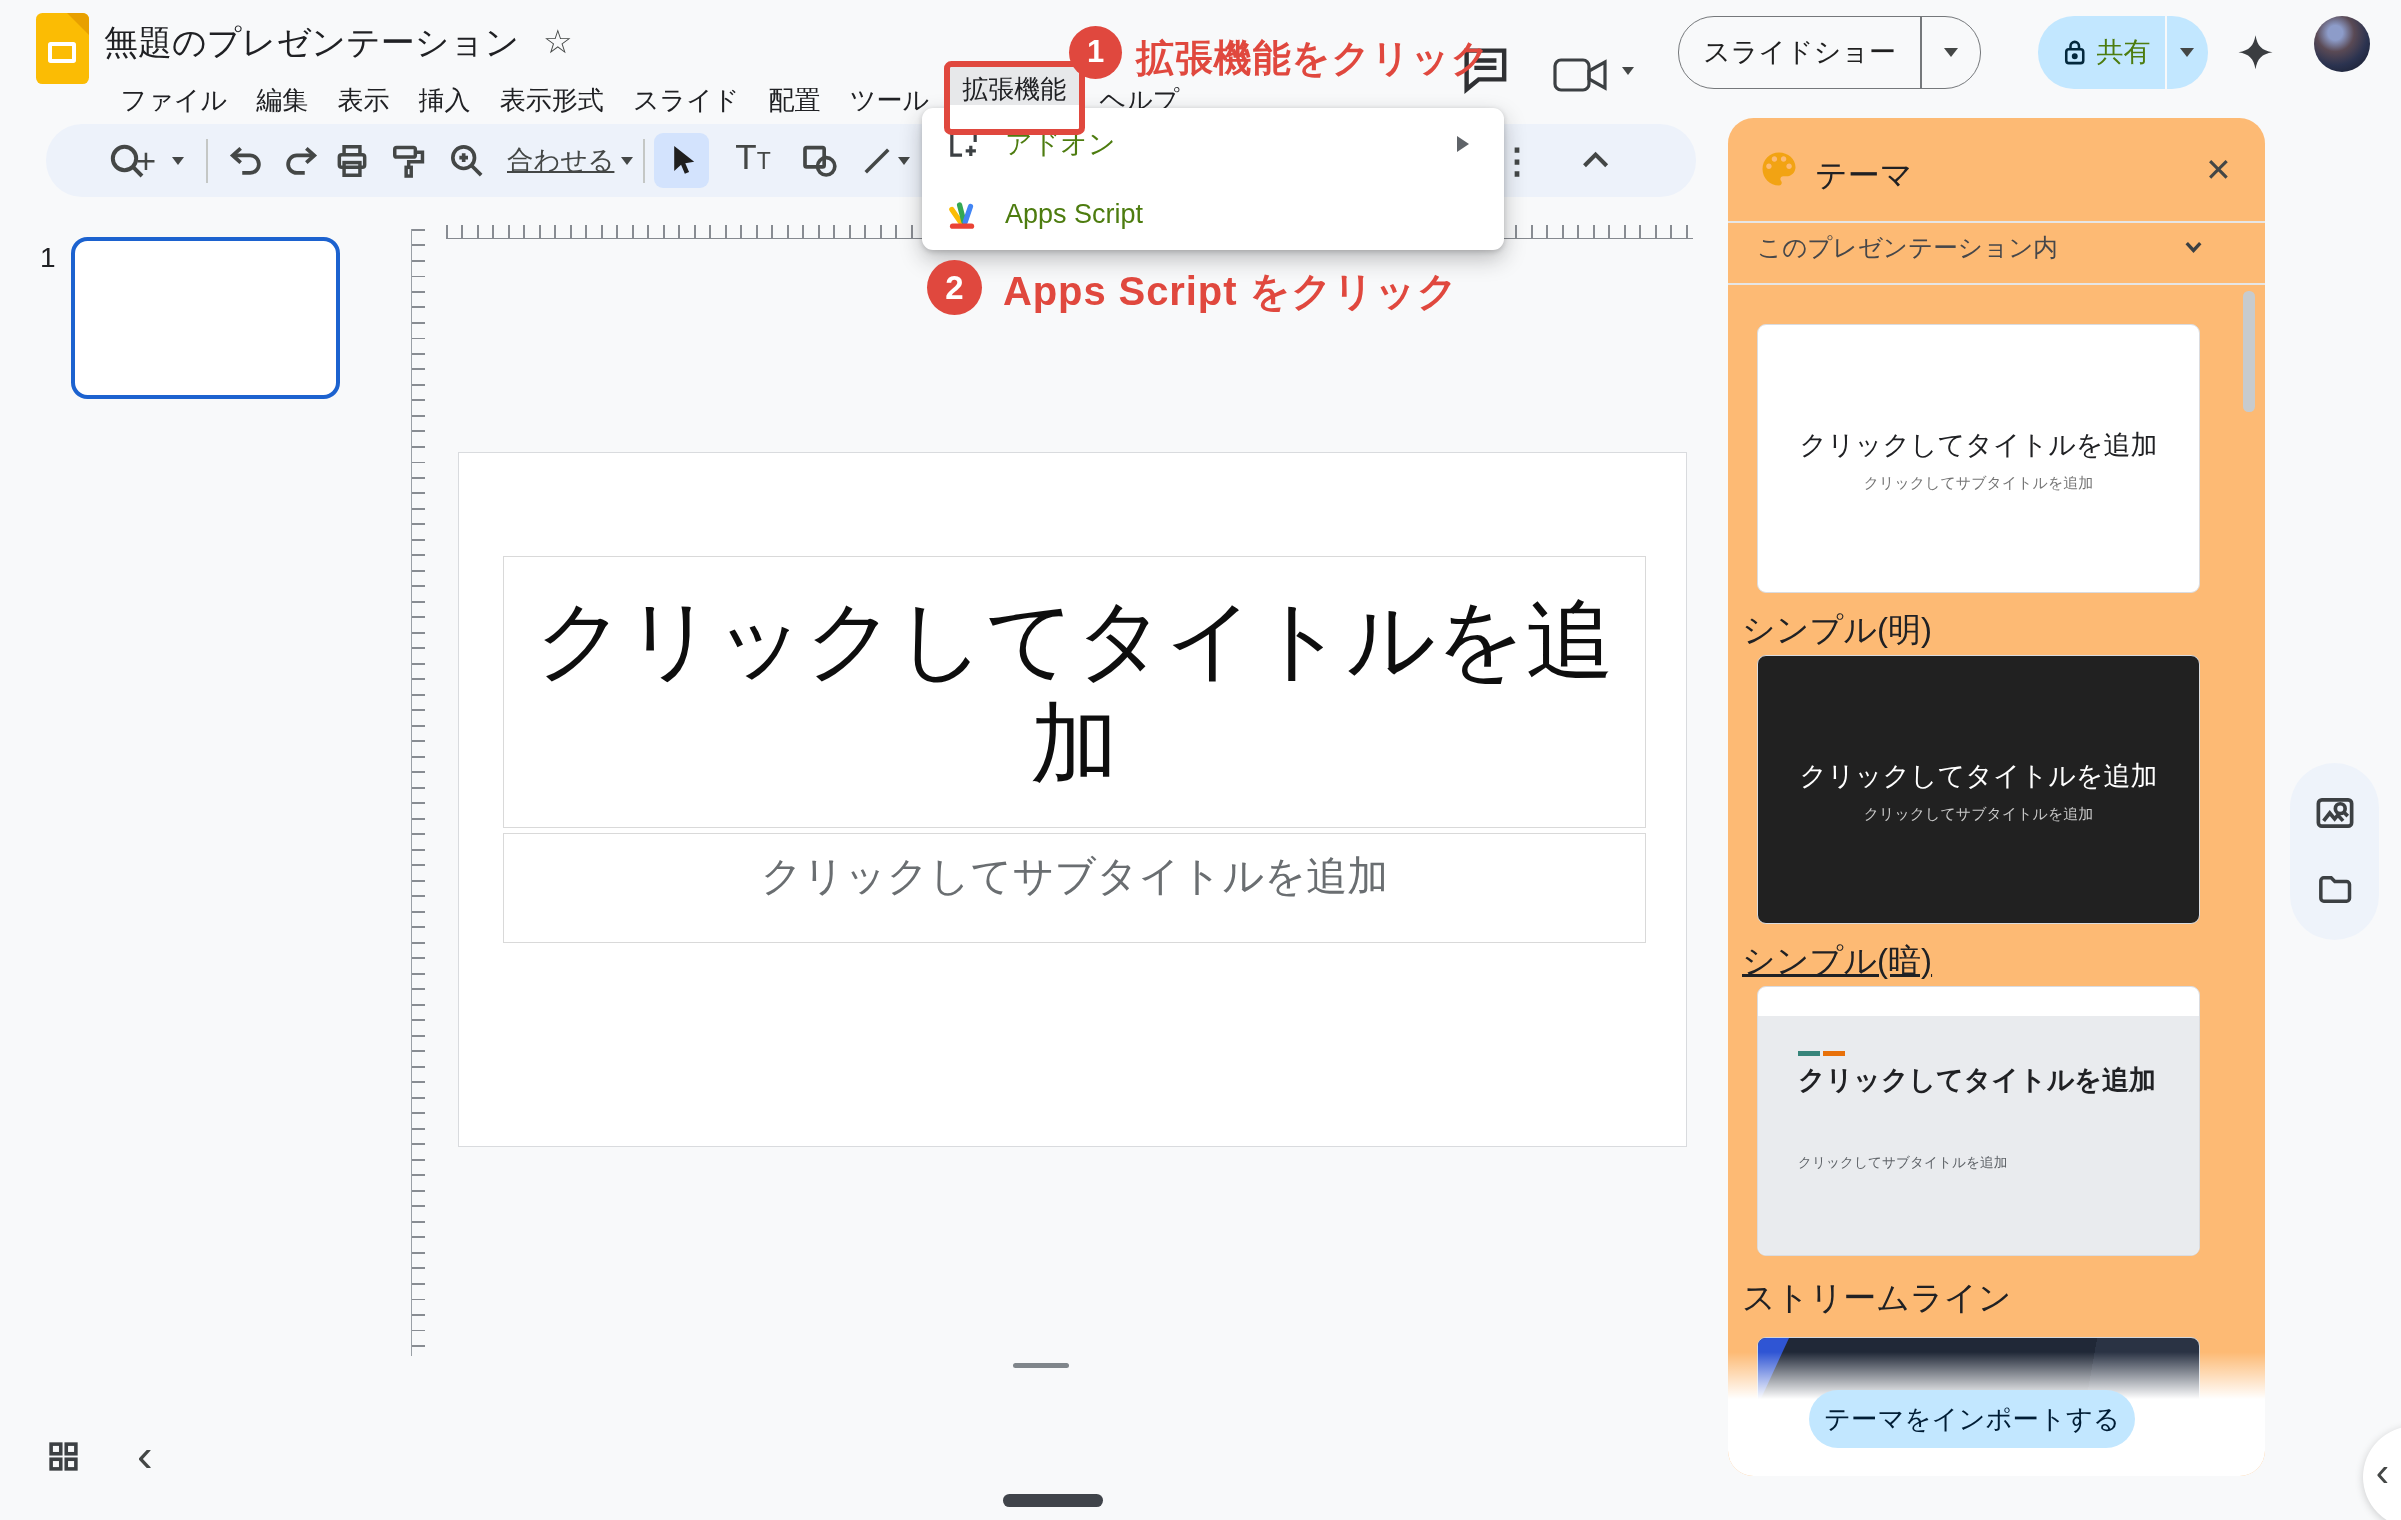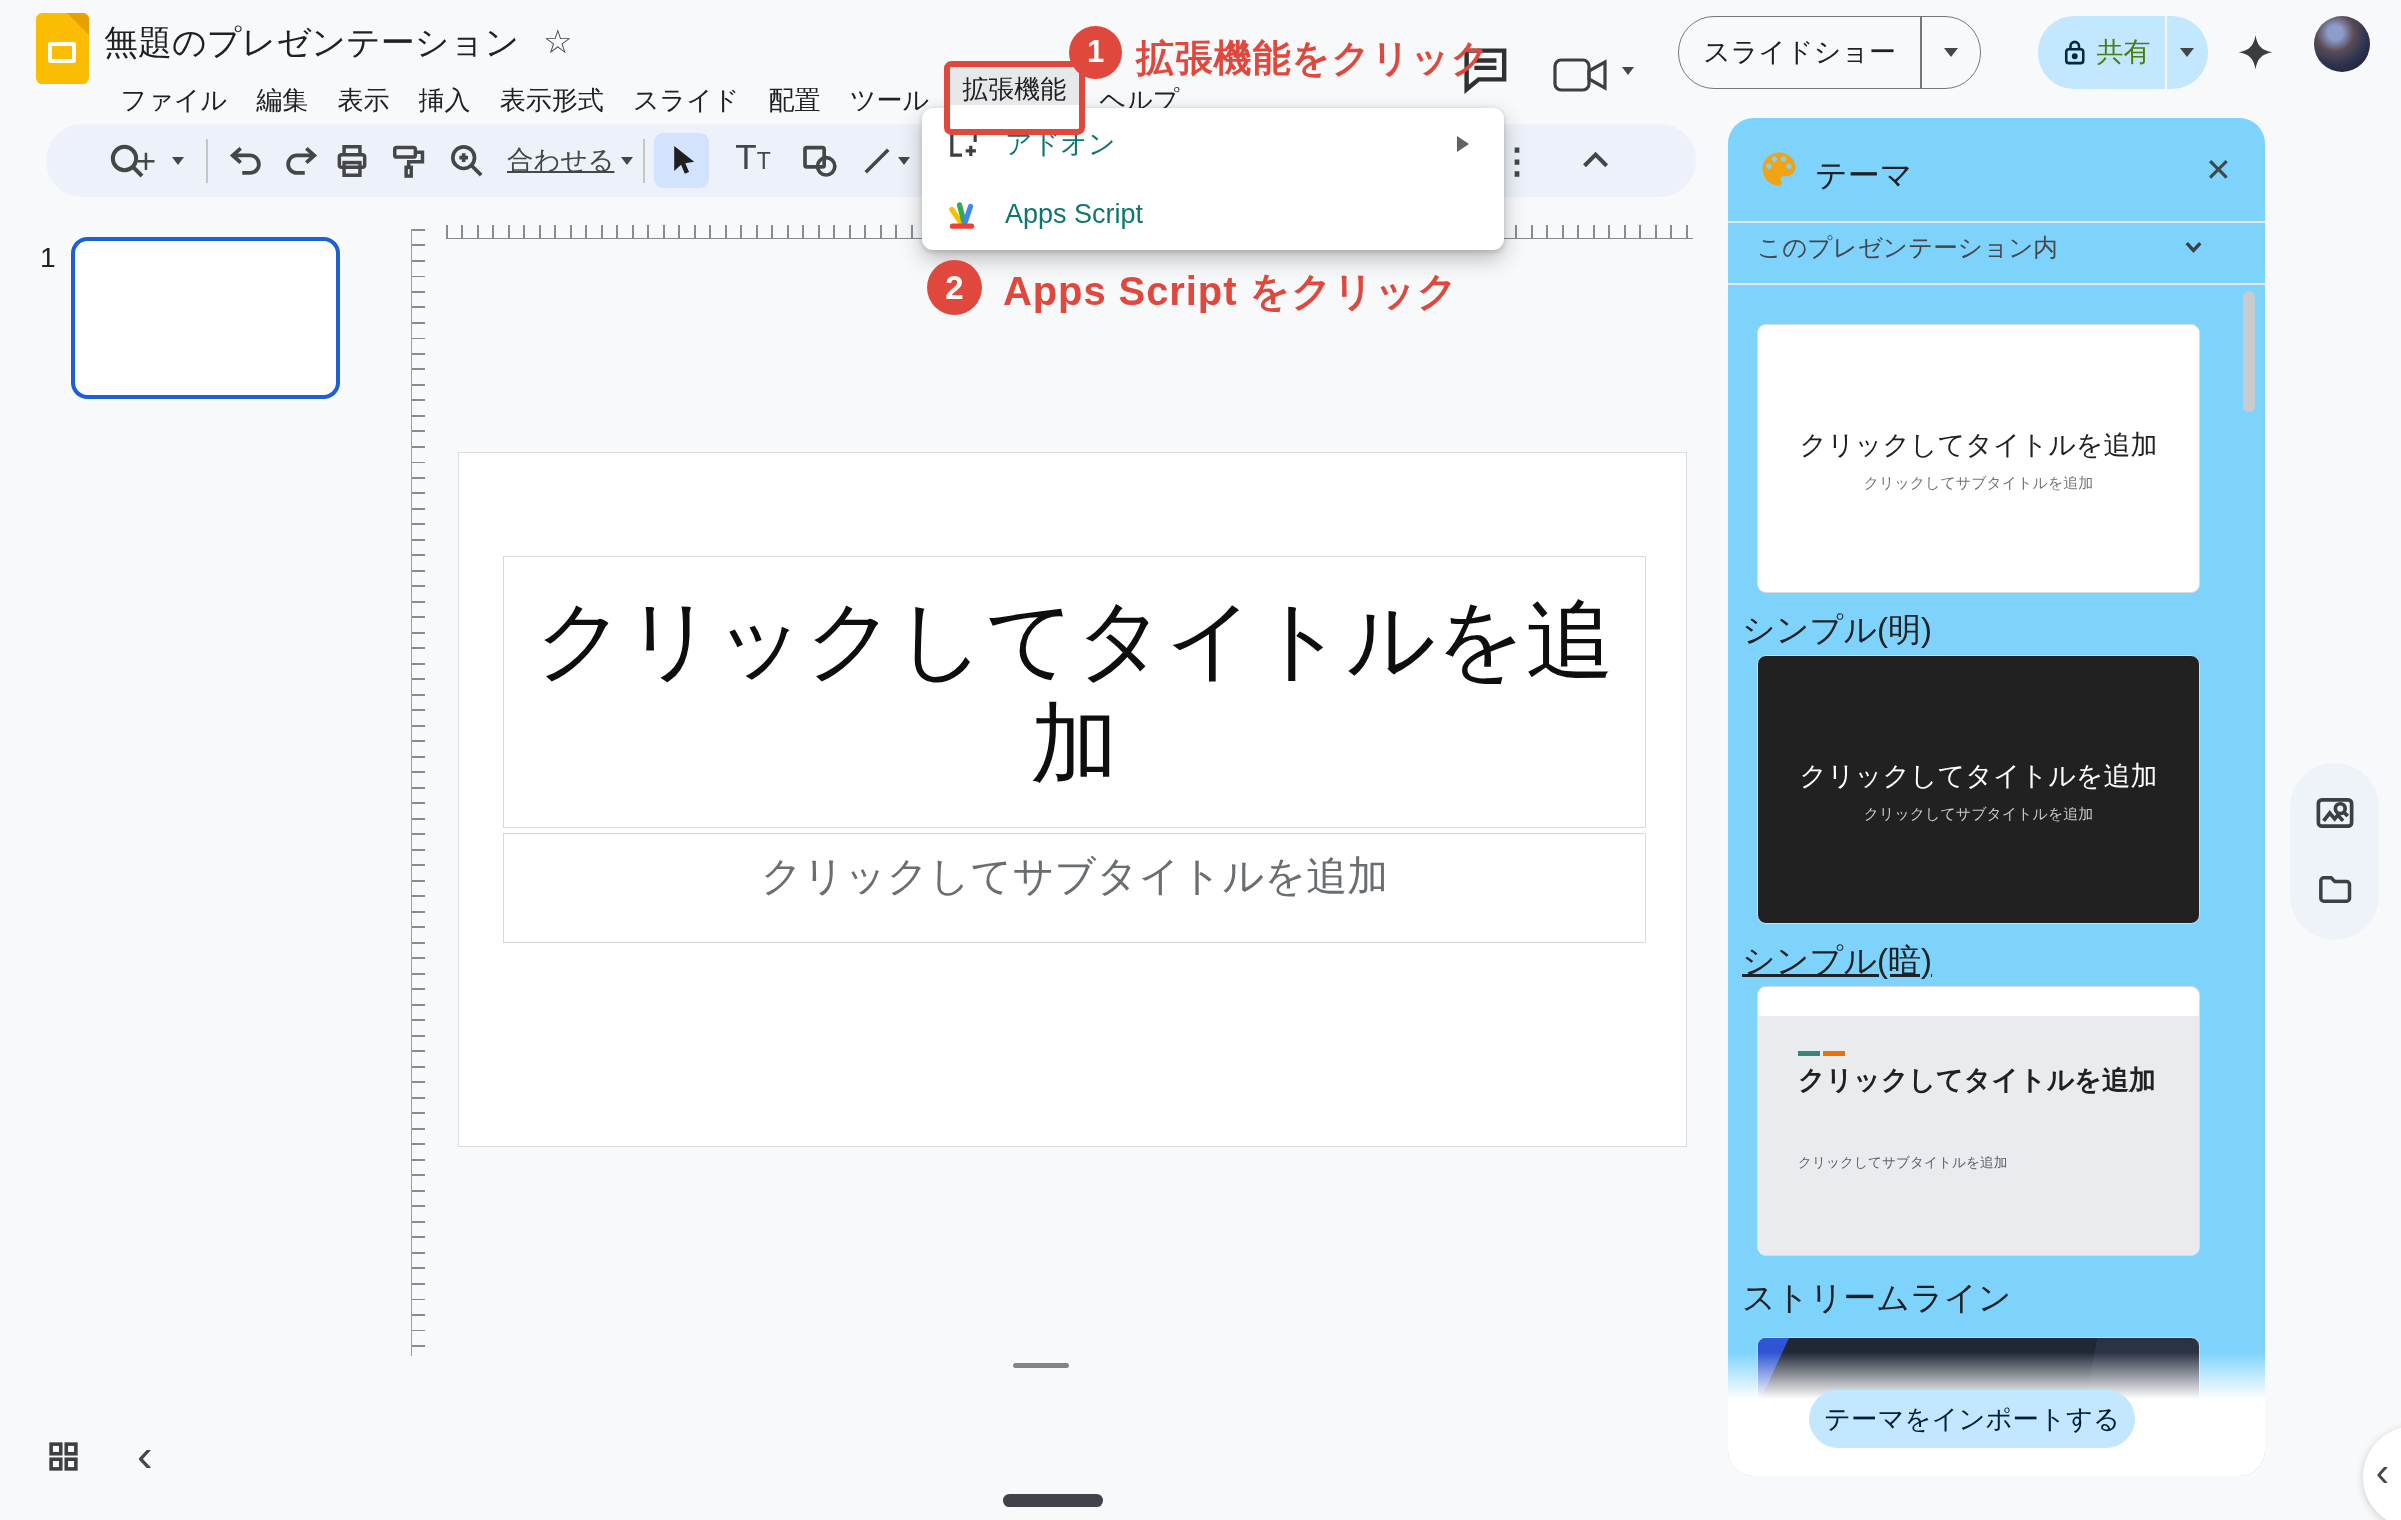--- a/index.html
+++ b/index.html
@@ -44,21 +44,21 @@
   .glyph { font-size: 35px; color: #444746; line-height: 1; }
   .sel-tool { position: absolute; left: 608px; top: 9px; width: 55px; height: 55px; background: #d3e3fd; border-radius: 9px; display: flex; align-items: center; justify-content: center; }
   .tt { font-weight: 500; color: #444746; display: flex; align-items: baseline; }
   .tt .big { font-size: 35px; } .tt .small { font-size: 23px; }
   .fit-label { font-size: 26.4px; color: #444746; text-decoration: underline; }
 
   
   .dropdown { left: 922px; top: 108px; width: 582px; height: 142px; background: #fff; border-radius: 11px;
     box-shadow: 0 9px 22px rgba(32,33,36,.28), 0 1.8px 5.5px rgba(32,33,36,.18); z-index: 30; }
   .dd-row { position: relative; height: 71px; display: flex; align-items: center; padding-left: 24px; }
-  .dd-row .lbl { font-size: 27px; color: #0f766e; margin-left: 24px; }
+  .dd-row .lbl { font-size: 27px; color: #4d7c0f; margin-left: 24px; }
   .submenu-arrow { position: absolute; right: 35px; top: 28px; width: 0; height: 0; border-top: 8.2px solid transparent; border-bottom: 8.2px solid transparent; border-left: 12px solid #5f6368; }
 
   
   .ann-circle { border-radius: 50%; background: #e0483e; color: #fff; font-weight: 700; display: flex; align-items: center; justify-content: center; z-index: 40; }
   .ann-text { color: #e0483e; font-weight: 700; z-index: 40; white-space: nowrap; letter-spacing: 0.9px; }
 
   
   .hruler { left: 446px; top: 225px; width: 1247px; height: 13.7px;
     background: repeating-linear-gradient(90deg, #888c92 0 1.8px, transparent 1.8px 15.5px);
     border-bottom: 1.8px solid #85898f; }
@@ -76,21 +76,21 @@
   .notesbar { left: 435px; top: 1407px; width: 1258px; height: 76px; background: #ecf1fa; border-radius: 12.7px; display: flex; align-items: center; }
   .notesbar .txt { margin-left: 25.5px; font-size: 27px; color: #1f1f1f; }
   .hscroll { left: 1003px; top: 1494px; width: 100px; height: 12.7px; background: #40444a; border-radius: 6.4px; }
   .chevron-glyph { font-size: 47px; color: #444746; line-height: 1; }
 
   
   .side-pill { left: 2290px; top: 763px; width: 89px; height: 177px; background: #eef3fa; border-radius: 45px; }
   .corner-circle { left: 2363px; top: 1426px; width: 102px; height: 102px; background: #fff; border-radius: 50%; box-shadow: 0 1.8px 9px rgba(0,0,0,.18); z-index: 6; }
 
   
-  .panel { left: 1728px; top: 118px; width: 537px; height: 1358px; background: #7dd3fc; border-radius: 25.5px; z-index: 10; }
+  .panel { left: 1728px; top: 118px; width: 537px; height: 1358px; background: #fdba74; border-radius: 25.5px; z-index: 10; }
   .panel .divider { position: absolute; left: 0; right: 0; height: 1.8px; background: #e6e6e6; }
   .panel-title { position: absolute; left: 87px; top: 36px; font-size: 32px; color: #202124; }
   .panel-close { position: absolute; left: 477px; top: 33px; font-size: 32px; color: #444746; }
   .section-lbl { position: absolute; left: 29px; top: 113px; font-size: 24.6px; color: #46474a; }
   .pscroll { position: absolute; left: 515px; top: 173px; width: 12px; height: 121px; background: #c7cbce; border-radius: 5.5px; }
   .tcard { position: absolute; left: 29px; width: 443px; height: 269px; border: 1.8px solid #dadce0; border-radius: 9px; background: #fff; overflow: hidden; }
   .tcard .t { position: absolute; left: 0; right: 0; top: 102px; text-align: center; font-size: 27px; font-weight: 500; color: #202124; }
   .tcard .s { position: absolute; left: 0; right: 0; top: 149px; text-align: center; font-size: 15px; color: #757575; }
   .tcard.dark { background: #212121; }
   .tcard.dark .t { color: #fff; } .tcard.dark .s { color: #c9c9c9; }

